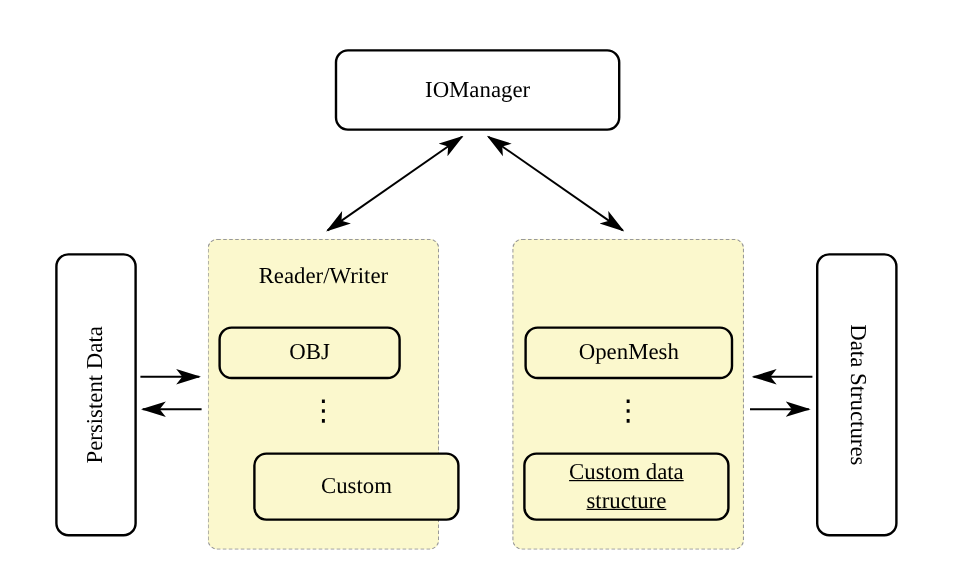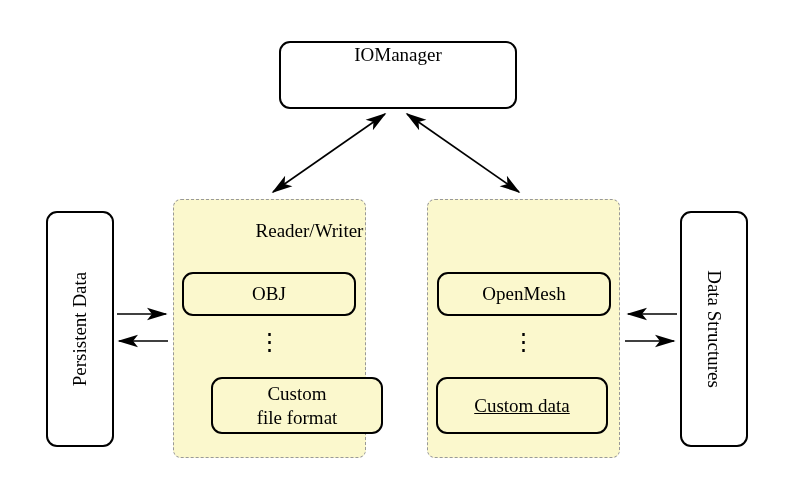--- a/index.html
+++ b/index.html
@@ -29,20 +29,21 @@
     stroke-width: 1.6;
     fill: none;
   }
   .node {
     position: absolute;
     box-sizing: border-box;
     border: 2.5px solid #000000;
     border-radius: 11px;
     background: #ffffff;
     display: flex;
+    align-items: center;
     justify-content: center;
     font-size: 19px;
     line-height: 23px;
   }
   .panel {
     position: absolute;
     box-sizing: border-box;
     width: 193px;
     height: 259px;
     background: #fbf8cd;
@@ -51,21 +52,20 @@
   }
   .panel-title {
     position: absolute;
     left: 0;
     top: 19px;
     width: 100%;
     text-align: center;
     font-size: 19px;
     line-height: 23px;
     white-space: nowrap;
-    margin-left: 40px;
   }
   .item {
     position: absolute;
     box-sizing: border-box;
     background: #fbf8cd;
     border: 2.5px solid #000000;
     border-radius: 11px;
     display: flex;
     flex-direction: column;
     align-items: center;
@@ -129,33 +129,33 @@
   <div class="side-node" style="left:46px; top:211px;">
     <span class="vtext rot-ccw">Persistent Data</span>
   </div>
 
   <div class="side-node" style="left:680px; top:211px;">
     <span class="vtext rot-cw">Data Structures</span>
   </div>
 
   <div class="panel" style="left:173px; top:199px;">
     <div class="panel-title">Reader/Writer</div>
-    <div class="item" style="left:8px; top:72px; width:174px; height:44px;">
+    <div class="item" style="left:8px; top:72px; width:152px; height:44px;">
       <span>OBJ</span>
     </div>
     <div class="dots">⋮</div>
     <div class="item" style="left:9px; top:177px; width:172px; height:57px;margin-left:28px;">
       <span>Custom</span>
-      <span>file format</span>
     </div>
   </div>
 
   <div class="panel" style="left:427px; top:199px;">
     <div class="item" style="left:9px; top:72px; width:174px; height:44px;">
       <span>OpenMesh</span>
     </div>
     <div class="dots">⋮</div>
     <div class="item" style="left:8px; top:177px; width:172px; height:57px;text-decoration:underline;">
       <span>Custom data</span>
+      <span>structure</span>
     </div>
   </div>
 
 </div>
 
 </body></html>

